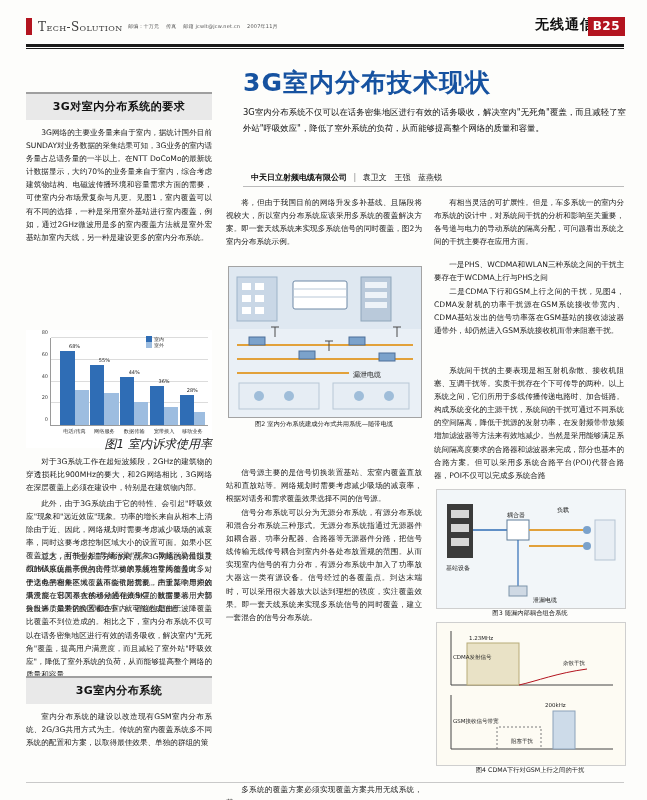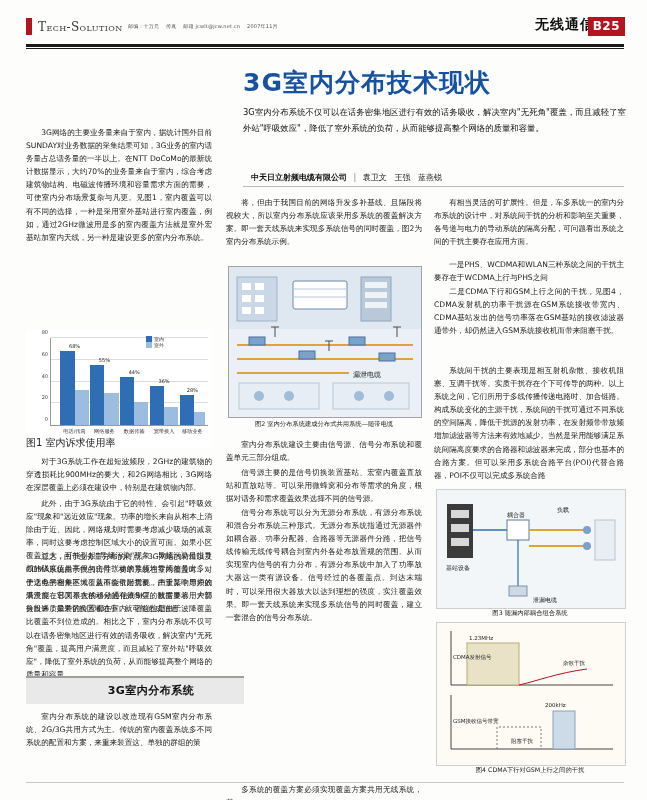--- a/index.html
+++ b/index.html
@@ -87,22 +87,22 @@
     position:absolute;left:24px;top:8px;right:4px;bottom:22px;
     border-left:1px solid #9a9a9a;border-bottom:1px solid #9a9a9a;
   }
   .gridline{position:absolute;left:0;right:0;height:1px;background:#dcdcdc;}
   .ytick{position:absolute;right:calc(100% + 3px);font-size:5px;color:#444;transform:translateY(-50%);white-space:nowrap;}
   .bar{position:absolute;bottom:0;background:#2f6db5;}
   .bar.b2{background:#9dbde0;}
   .barlabel{position:absolute;font-size:5px;color:#222;transform:translateX(-50%);}
   .xlabel{position:absolute;top:calc(100% + 3px);font-size:5.2px;color:#333;transform:translateX(-50%);white-space:nowrap;}
   .figcap{
-    position:absolute;left:0;width:100%;text-align:left;
-    font-size:10px;color:#222;
+    position:absolute;left:0;width:100%;text-align:right;
+    font-size:12px;color:#222;font-style:italic;
   }
   .legend{
     position:absolute;font-size:5px;color:#333;
   }
   .legend i{display:inline-block;width:6px;height:6px;margin-right:2px;vertical-align:-1px;}
 
   
   .fig2wrap{
     position:absolute;left:228px;top:266px;width:192px;height:150px;
     border:1px solid #a3a3a3;background:#eef2f6;overflow:hidden;
@@ -158,30 +158,33 @@
     <b>中天日立射频电缆有限公司</b>
     <span class="sep">|</span>
     <span>袁卫文</span>
     &nbsp;
     <span>王强</span>
     &nbsp;
     <span>蓝燕锐</span>
   </div>
   <div class="byline-rule"></div>
 
+  <div class="sechead" style="top:92px;">
+    <span>3G对室内分布系统的要求</span>
+  </div>
 
   <div class="body" style="left:26px;top:126px;width:186px;">3G网络的主要业务量来自于室内，据统计国外目前SUNDAY对业务数据的采集结果可知，3G业务的室内话务量占总话务量的一半以上。在NTT DoCoMo的最新统计数据显示，大约70%的业务量来自于室内，综合考虑建筑物结构、电磁波传播环境和容量需求方面的需要，可使室内分布场景复杂与凡更。见图1，室内覆盖可以有不同的选择，一种是采用室外基站进行室内覆盖，例如，通过2GHz微波用是多的室内覆盖方法就是室外宏基站加室内天线，另一种是建设更多的室内分布系统。</div>
   <div class="body" style="left:26px;top:455px;width:186px;">对于3G系统工作在超短波频段，2GHz的建筑物的穿透损耗比900MHz的要大，和2G网络相比，3G网络在深层覆盖上必须在建设中，特别是在建筑物内部。</div>
   <div class="body" style="left:26px;top:497px;width:186px;">此外，由于3G系统由于它的特性、会引起"呼吸效应"现象和"远近效应"现象。功率的增长来自从相本上消除由于近、因此，网络规划时需要考虑减少吸场的减衰率，同时这要考虑控制区域大小的设置可面。如果小区覆盖过大，可能引起"导频污染"现象，导频污染是指导频的强度值最高但与主导扰动的导频均导频信号太多，使之电平相差不大，从而会引起扰乱，由于某个导频效果没能在它又不在移动分的有效集里，就需要将用户切换出来，如果切换区域过小，就可能造成信道。</div>
   <div class="body" style="left:26px;top:550px;width:186px;">总之，由于业务量分布的特点、3G网络的特性以及CDMA系统由于扰的特性，要求系统在室内覆盖时，对于话务的密集区域覆盖不能依附需要。严重影响用户的满意度，韩国最大的移动通信商SKT的数据显示，大部分投诉质量差的位置都在室内。还往往是由于波降覆盖比覆盖不到位造成的。相比之下，室内分布系统不仅可以在话务密集地区进行有效的话务吸收，解决室内"无死角"覆盖，提高用户满意度，而且减轻了室外站"呼吸效应"，降低了室外系统的负荷，从而能够提高整个网络的质量和容量。</div>
 
-  <div class="sechead" style="top:676px;padding-left:32px;">
+  <div class="sechead" style="top:676px;">
     <span>3G室内分布系统</span>
   </div>
-  <div class="body" style="left:26px;top:710px;width:186px;">室内分布系统的建设以改造现有GSM室内分布系统、2G/3G共用方式为主。传统的室内覆盖系统多不同系统的配置和方案，来重来装置这、单独的群组的策</div>
+  <div class="body" style="left:26px;top:710px;width:186px;">室内分布系统的建设以改造现有GSM室内分布系统、2G/3G共用方式为主。传统的室内覆盖系统多不同系统的配置和方案，以取得最佳效果、单独的群组的策</div>
 
   <div class="fig1">
     <div class="chart-area">
       <div class="gridline" style="bottom:25%;"></div>
       <div class="gridline" style="bottom:50%;"></div>
       <div class="gridline" style="bottom:75%;"></div>
       <div class="gridline" style="bottom:100%;"></div>
 
       <div class="ytick" style="bottom:100%;">80</div>
       <div class="ytick" style="bottom:75%;">60</div>
@@ -267,22 +270,21 @@
       <rect x="104" y="116" width="76" height="26" fill="#e6edf4" stroke="#b8c7d6"></rect>
       <circle cx="30" cy="129" r="5" fill="#9fbdd9"></circle>
       <circle cx="60" cy="129" r="5" fill="#9fbdd9"></circle>
       <circle cx="130" cy="129" r="5" fill="#9fbdd9"></circle>
       <circle cx="160" cy="129" r="5" fill="#9fbdd9"></circle>
       <text x="124" y="110" font-size="7" fill="#1a1a1a" font-family="DejaVu Sans, sans-serif">漏泄电缆</text>
     </svg>
   </div>
   <div class="fig2cap">图2 室内分布系统建成分布式共用系统—随带电缆</div>
 
-  <div class="body" style="left:226px;top:438px;width:196px;">室内分布系统建设主要由信号源、信号分布系统和覆盖单元三部分组成。</div>
-  <div class="body" style="left:226px;top:466px;width:196px;">信号源主要的是信号切换装置基站、宏室内覆盖直放站和直放站等。可以采用微蜂窝和分布等需求的角度，根据对话务和需求覆盖效果选择不同的信号源。</div>
+  <div class="body" style="left:226px;top:466px;width:196px;">信号源主要的是信号切换装置基站、宏室内覆盖直放站和直放站等。网络规划时需要考虑减少吸场的减衰率，根据对话务和需求覆盖效果选择不同的信号源。</div>
   <div class="body" style="left:226px;top:506px;width:196px;">信号分布系统可以分为无源分布系统，有源分布系统和混合分布系统三种形式。无源分布系统指通过无源器件如耦合器、功率分配器、合路器等无源器件分路，把信号线传输无线传号耦合到室内外各处布放置规的范围。从而实现室内信号的有力分布，有源分布系统中加入了功率放大器这一类有源设备。信号经过的各覆盖点。到达末端时，可以采用很大器放大以达到理想的强度，实注覆盖效果。即一套天线系统来实现多系统信号的同时覆盖，建立一套混合的信号分布系统。</div>
   <div class="body" style="left:226px;top:746px;width:196px;margin-top:37px;">多系统的覆盖方案必须实现覆盖方案共用无线系统，其</div>
 
   <div class="body" style="left:434px;top:258px;width:190px;">一是PHS、WCDMA和WLAN三种系统之间的干扰主要存在于WCDMA上行与PHS之间</div>
   <div class="body" style="left:434px;top:196px;width:190px;">有相当灵活的可扩展性。但是，车多系统一的室内分布系统的设计中，对系统间干扰的分析和影响至关重要，各号道与电力的导动系统的隔离分配，可问题看出系统之间的干扰主要存在应用方面。</div>
   <div class="body" style="left:434px;top:285px;width:190px;">二是CDMA下行和GSM上行之间的干扰，见图4，CDMA发射机的功率干扰源在GSM系统接收带宽内、CDMA基站发出的信号功率落在GSM基站的接收滤波器通带外，却仍然进入GSM系统接收机而带来阻塞干扰。</div>
   <div class="body" style="left:434px;top:364px;width:190px;">系统间干扰的主要表现是相互射机杂散、接收机阻塞、互调干扰等。实质干扰存在个下可传导的两种。以上系统之间，它们所用于多线传播传递电路时、加合链路。构成系统变化的主源干扰，系统间的干扰可通过不同系统的空间隔离，降低干扰源的发射功率，在发射频带带放频增加滤波器等方法来有效地减少。当然是采用能够满足系统间隔离度要求的合路器和滤波器来完成，部分也基本的合路方案。但可以采用多系统合路平台(POI)代替合路器，POI不仅可以完成多系统合路</div>
 
   <div class="fig3wrap">
     <svg width="188" height="118" viewBox="0 0 188 118">

